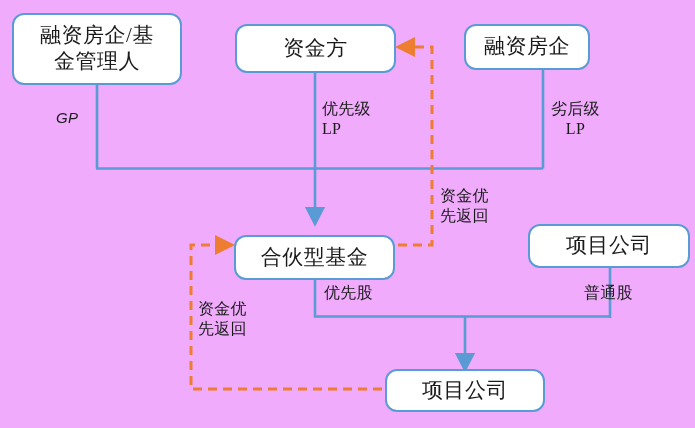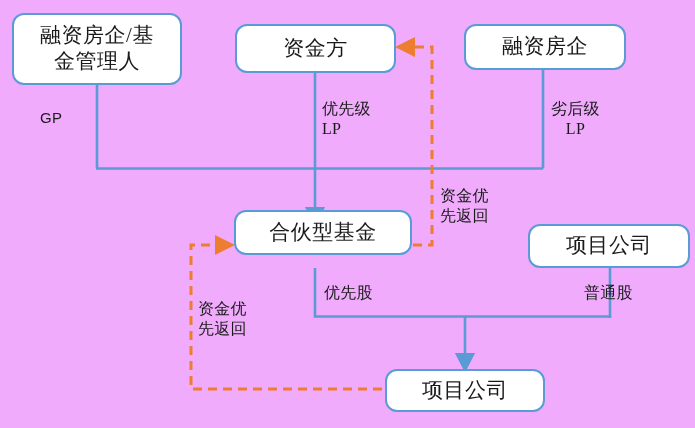--- a/index.html
+++ b/index.html
@@ -108,29 +108,29 @@
     <path class="orange-line" d="M398,245 L432,245 L432,47 L404,47" marker-end="url(#orangeArrow)"></path>
 
     <path class="orange-line" d="M382,389 L191,389 L191,245 L226,245" marker-end="url(#orangeArrow)"></path>
   </svg>
 
   <div class="node" style="left:12px; top:13px; width:170px; height:72px;">融资房企/基
 金管理人</div>
 
   <div class="node" style="left:235px; top:24px; width:161px; height:49px;">资金方</div>
 
-  <div class="node" style="left:464px; top:24px; width:162px; height:46px;">融资房企</div>
+  <div class="node" style="left:464px; top:24px; width:126px; height:46px;">融资房企</div>
 
-  <div class="node" style="left:234px; top:210px; width:178px; height:45px;">合伙型基金</div>
+  <div class="node" style="left:234px; top:235px; width:161px; height:45px;">合伙型基金</div>
 
   <div class="node" style="left:528px; top:224px; width:162px; height:44px;">项目公司</div>
 
   <div class="node" style="left:385px; top:369px; width:160px; height:43px;">项目公司</div>
 
-  <div class="edge-label latin" style="left:40px; top:109px;">GP</div>
+  <div class="edge-label latin" style="left:56px; top:109px;font-style:italic;">GP</div>
 
   <div class="edge-label" style="left:322px; top:99px; text-align:left;">优先级
 LP</div>
 
   <div class="edge-label" style="left:551px; top:99px; text-align:center;">劣后级
 LP</div>
 
   <div class="edge-label" style="left:440px; top:186px;">资金优
 先返回</div>
 

